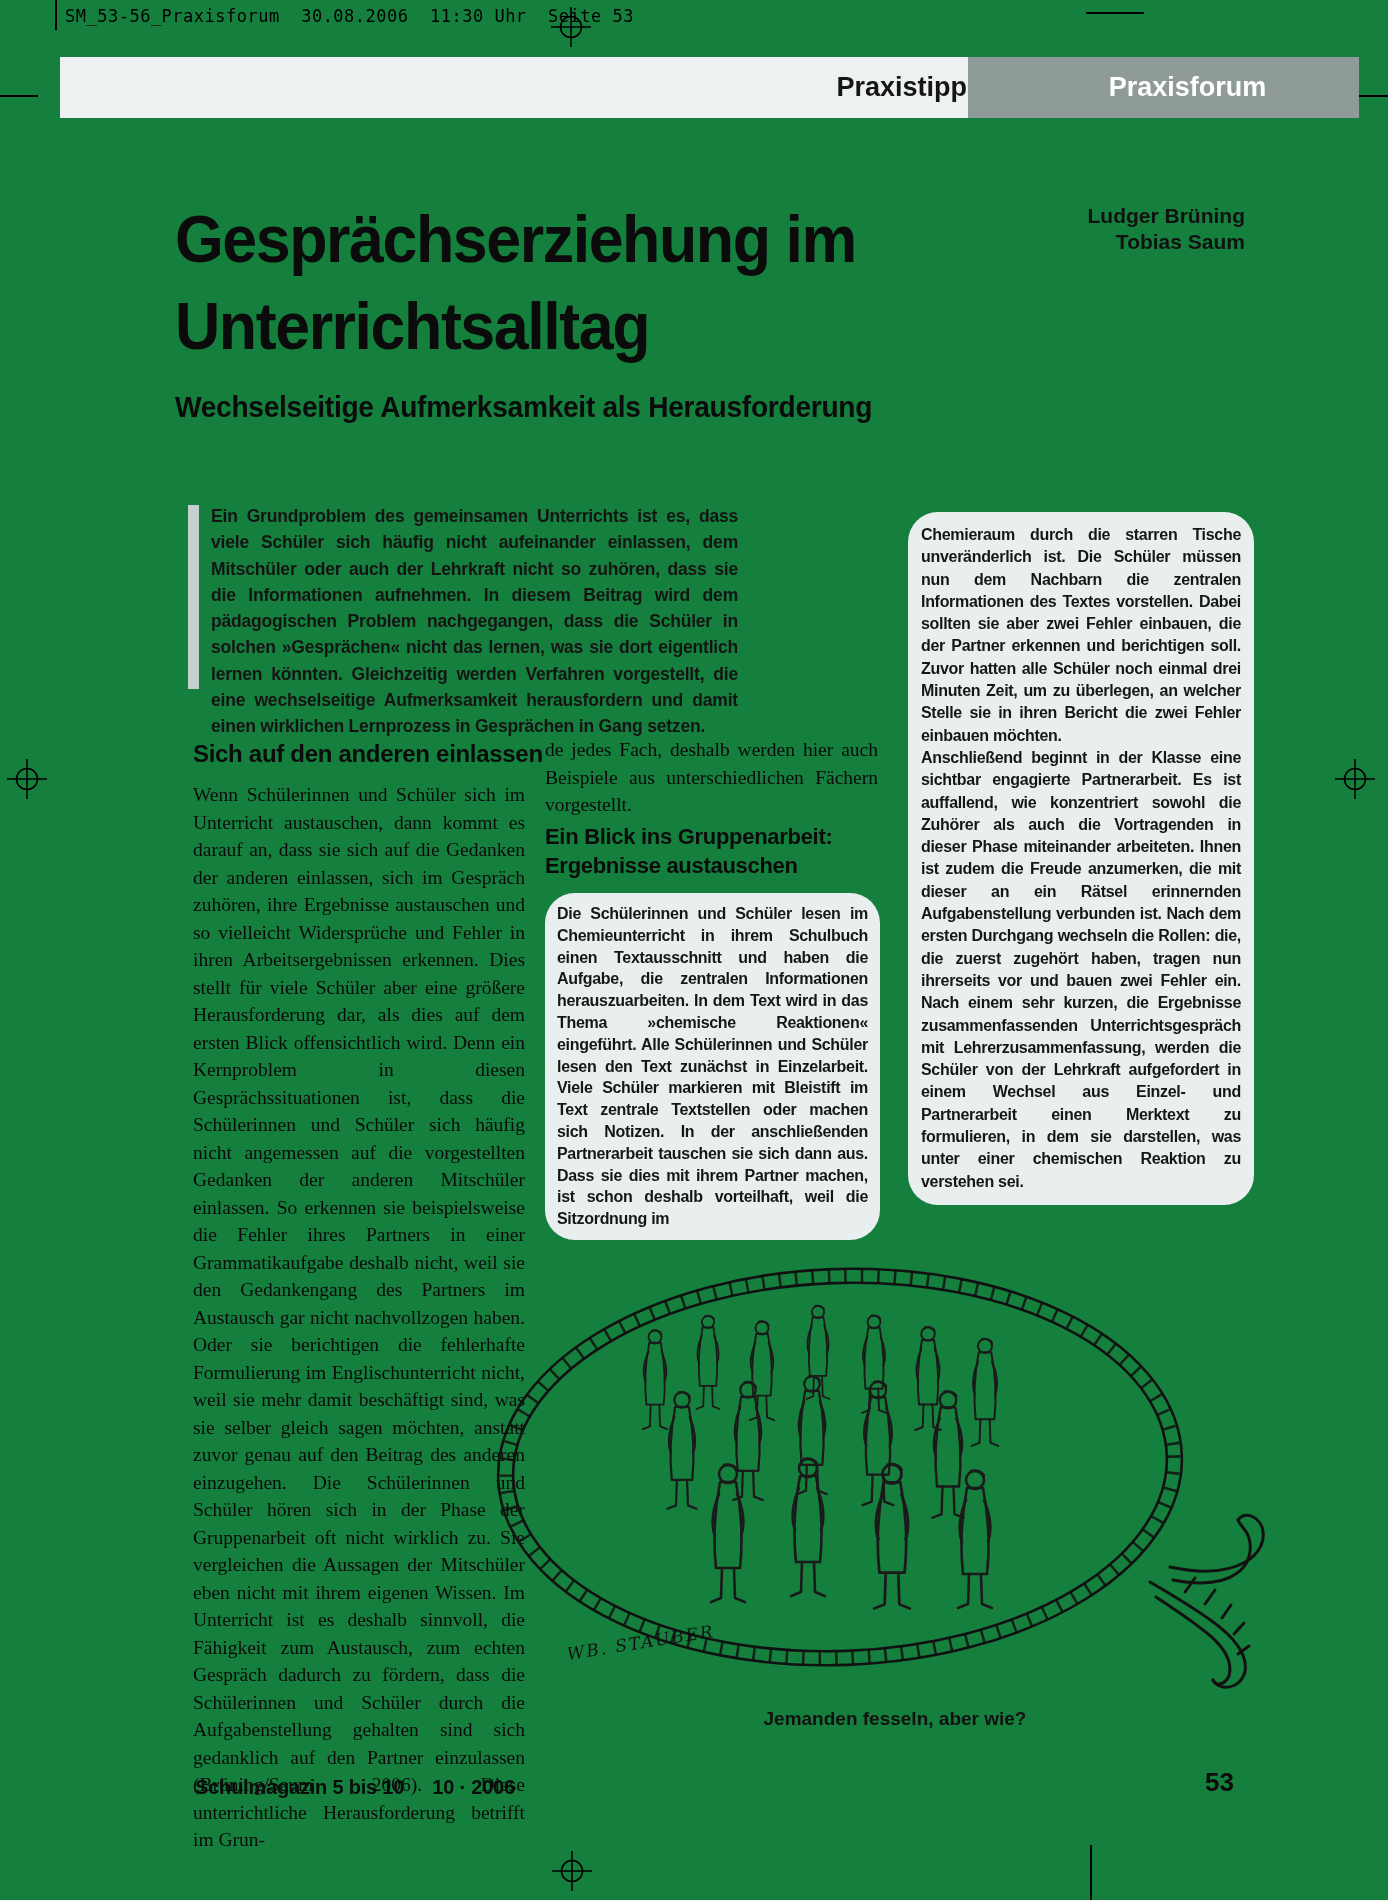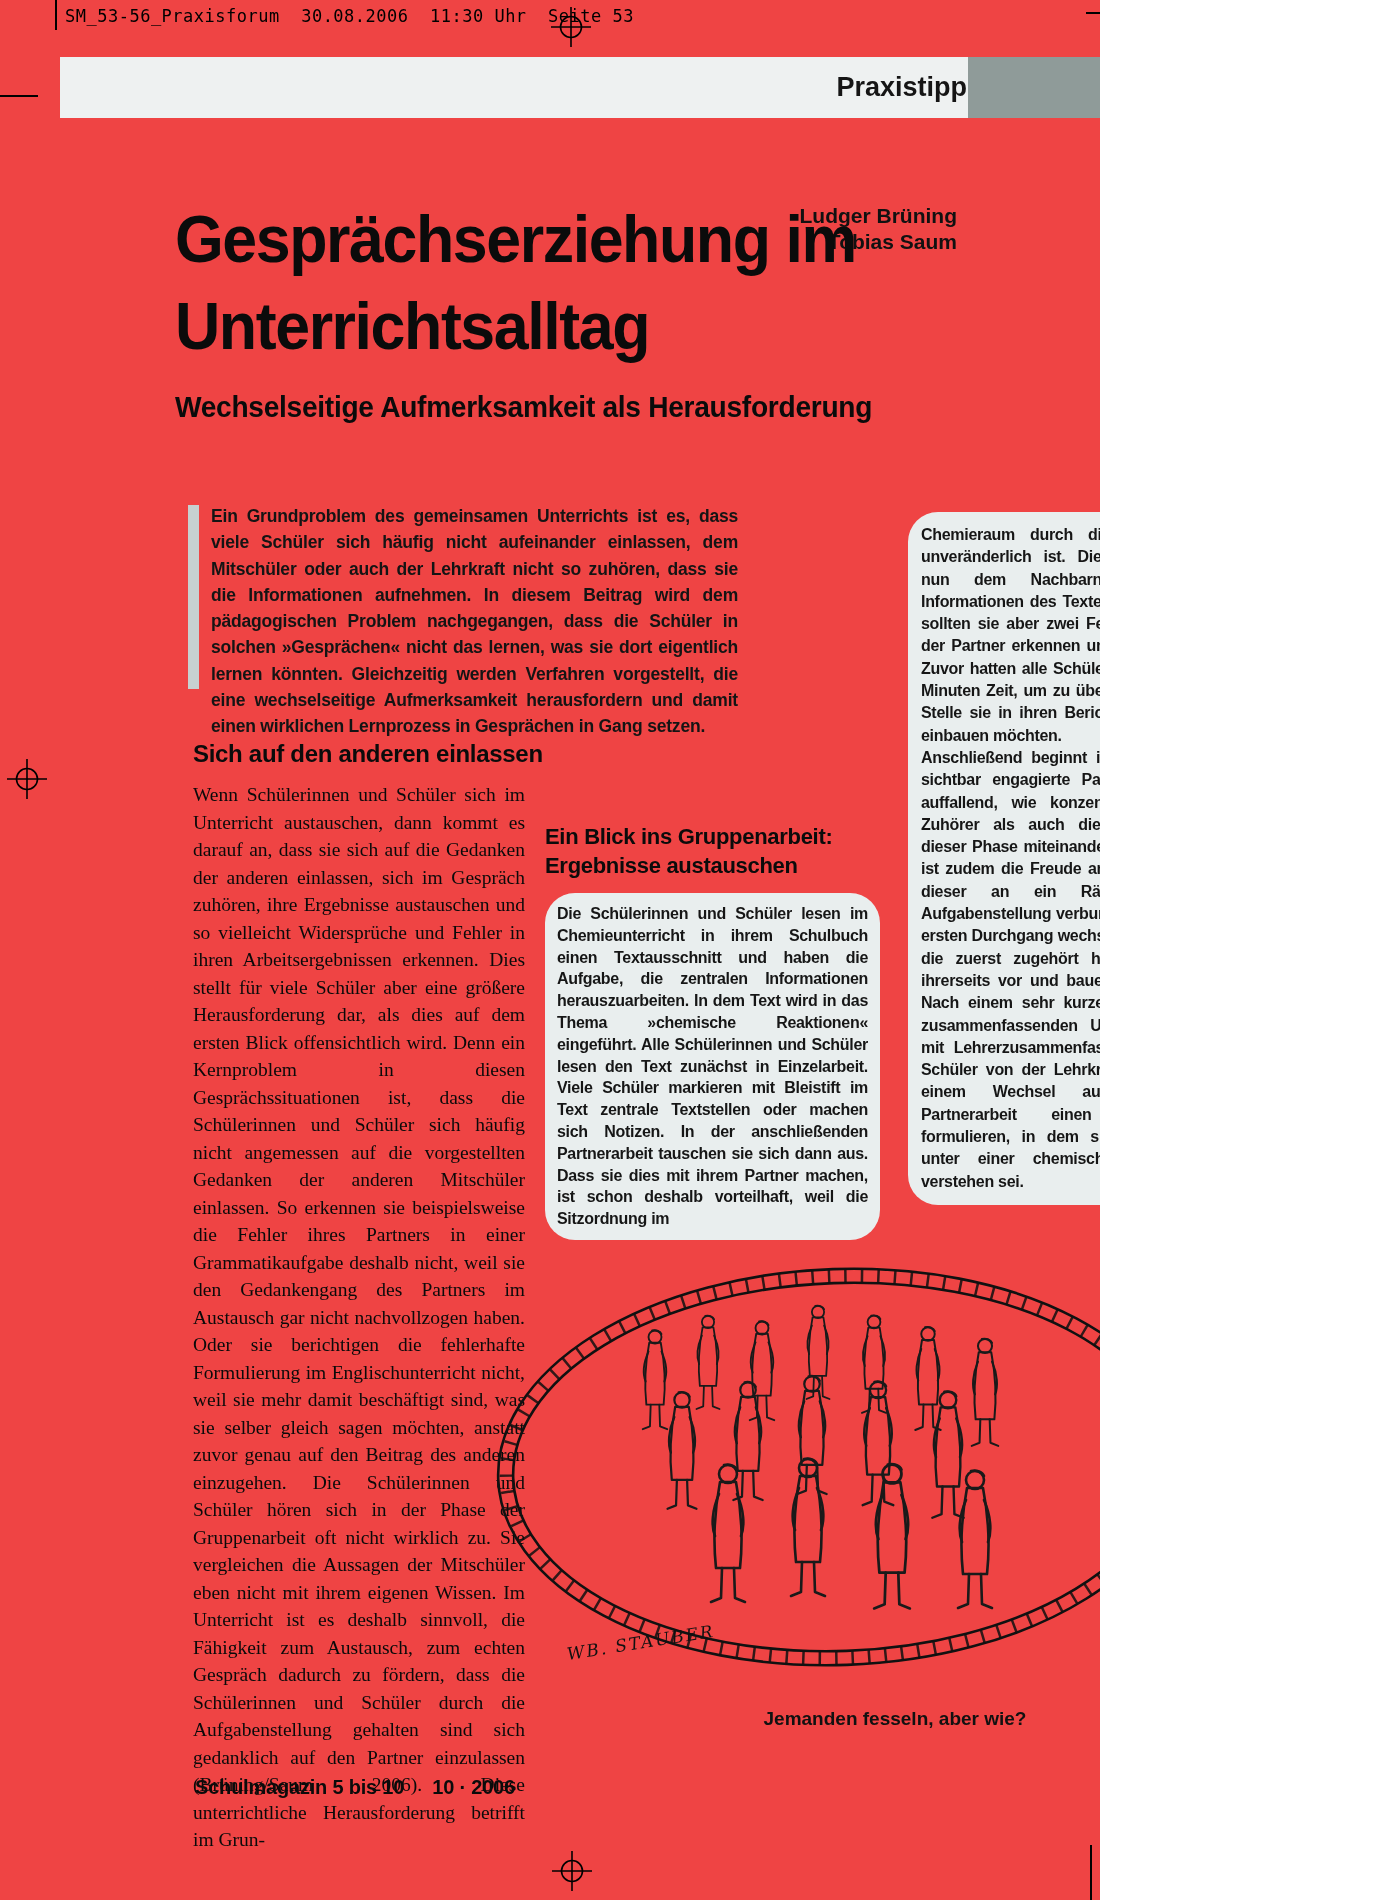--- a/index.html
+++ b/index.html
@@ -1,16 +1,16 @@
 <!DOCTYPE html>
 <html lang="de"><head>
 <meta charset="utf-8">
 <style>
   html,body{margin:0;padding:0;background:#fff;}
-  .page{position:relative;width:1100px;height:1900px;background:#ef4444;overflow:hidden;
+  .page{position:relative;width:1388px;height:1900px;background:#15803d;overflow:hidden;
         font-family:"Liberation Sans",sans-serif;color:#000;}
   .abs{position:absolute;}
   .mono{font-family:"DejaVu Sans Mono",monospace;}
   .serif{font-family:"Liberation Serif",serif;}
   .j{text-align:justify;}
   
   .proof{left:65px;top:6px;font-size:17px;white-space:pre;letter-spacing:.5px;}
   .vline{width:2px;background:#000;}
   .hline{height:2px;background:#000;}
   
@@ -100,20 +100,21 @@
     <div>Unterrichtsalltag</div>
   </div>
   <div class="abs subtitle">Wechselseitige Aufmerksamkeit als Herausforderung</div>
 
   <div class="abs lead-bar"></div>
   <div class="abs lead j" lang="de">Ein Grundproblem des gemeinsamen Unterrichts ist es, dass viele Schüler sich häufig nicht aufeinander einlassen, dem Mitschüler oder auch der Lehrkraft nicht so zuhören, dass sie die Informationen aufnehmen. In diesem Beitrag wird dem pädagogischen Problem nachgegangen, dass die Schüler in solchen »Gesprächen« nicht das lernen, was sie dort eigentlich lernen könnten. Gleichzeitig werden Verfahren vorgestellt, die eine wechselseitige Aufmerksamkeit herausfordern und damit einen wirklichen Lernprozess in Gesprächen in Gang setzen.</div>
 
   <div class="abs colhead h-left">Sich auf den anderen einlassen</div>
   <div class="abs serif body-left j" lang="de" style="hyphens:auto;">Wenn Schülerinnen und Schüler sich im Unterricht austauschen, dann kommt es darauf an, dass sie sich auf die Gedanken der anderen einlassen, sich im Gespräch zuhören, ihre Ergebnisse austauschen und so vielleicht Widersprüche und Fehler in ihren Arbeitsergebnissen erkennen. Dies stellt für viele Schüler aber eine größere Herausforderung dar, als dies auf dem ersten Blick offensichtlich wird. Denn ein Kernproblem in diesen Gesprächssituationen ist, dass die Schülerinnen und Schüler sich häufig nicht angemessen auf die vorgestellten Gedanken der anderen Mitschüler einlassen. So erkennen sie beispielsweise die Fehler ihres Partners in einer Grammatikaufgabe deshalb nicht, weil sie den Gedankengang des Partners im Austausch gar nicht nachvollzogen haben. Oder sie berichtigen die fehlerhafte Formulierung im Englischunterricht nicht, weil sie mehr damit beschäftigt sind, was sie selber gleich sagen möchten, anstatt zuvor genau auf den Beitrag des anderen einzugehen. Die Schülerinnen und Schüler hören sich in der Phase der Gruppenarbeit oft nicht wirklich zu. Sie vergleichen die Aussagen der Mitschüler eben nicht mit ihrem eigenen Wissen. Im Unterricht ist es deshalb sinnvoll, die Fähigkeit zum Austausch, zum echten Gespräch dadurch zu fördern, dass die Schülerinnen und Schüler durch die Aufgabenstellung gehalten sind sich gedanklich auf den Partner einzulassen (Brüning/Saum 2006). Diese unterrichtliche Herausforderung betrifft im Grun-</div>
 
+  <div class="abs serif mid-intro j" lang="de">de jedes Fach, deshalb werden hier auch Beispiele aus unterschiedlichen Fächern vorgestellt.</div>
   <div class="abs colhead h-mid">
     <div>Ein Blick ins Gruppenarbeit:</div>
     <div>Ergebnisse austauschen</div>
   </div>
   <div class="abs gbox box-mid j" lang="de" style="hyphens:auto;">Die Schülerinnen und Schüler lesen im Chemieunterricht in ihrem Schulbuch einen Textausschnitt und haben die Aufgabe, die zentralen Informationen herauszuarbeiten. In dem Text wird in das Thema »chemische Reaktionen« eingeführt. Alle Schülerinnen und Schüler lesen den Text zunächst in Einzelarbeit. Viele Schüler markieren mit Bleistift im Text zentrale Textstellen oder machen sich Notizen. In der anschließenden Partnerarbeit tauschen sie sich dann aus. Dass sie dies mit ihrem Partner machen, ist schon deshalb vorteilhaft, weil die Sitzordnung im</div>
 
   <div class="abs gbox box-right j" lang="de" style="hyphens:auto;">
     <p>Chemieraum durch die starren Tische unveränderlich ist. Die Schüler müssen nun dem Nachbarn die zentralen Informationen des Textes vorstellen. Dabei sollten sie aber zwei Fehler einbauen, die der Partner erkennen und berichtigen soll. Zuvor hatten alle Schüler noch einmal drei Minuten Zeit, um zu überlegen, an welcher Stelle sie in ihren Bericht die zwei Fehler einbauen möchten.</p>
     <p>Anschließend beginnt in der Klasse eine sichtbar engagierte Partnerarbeit. Es ist auffallend, wie konzentriert sowohl die Zuhörer als auch die Vortragenden in dieser Phase miteinander arbeiteten. Ihnen ist zudem die Freude anzumerken, die mit dieser an ein Rätsel erinnernden Aufgabenstellung verbunden ist. Nach dem ersten Durchgang wechseln die Rollen: die, die zuerst zugehört haben, tragen nun ihrerseits vor und bauen zwei Fehler ein. Nach einem sehr kurzen, die Ergebnisse zusammenfassenden Unterrichtsgespräch mit Lehrerzusammenfassung, werden die Schüler von der Lehrkraft aufgefordert in einem Wechsel aus Einzel- und Partnerarbeit einen Merktext zu formulieren, in dem sie darstellen, was unter einer chemischen Reaktion zu verstehen sei.</p>
   </div>

